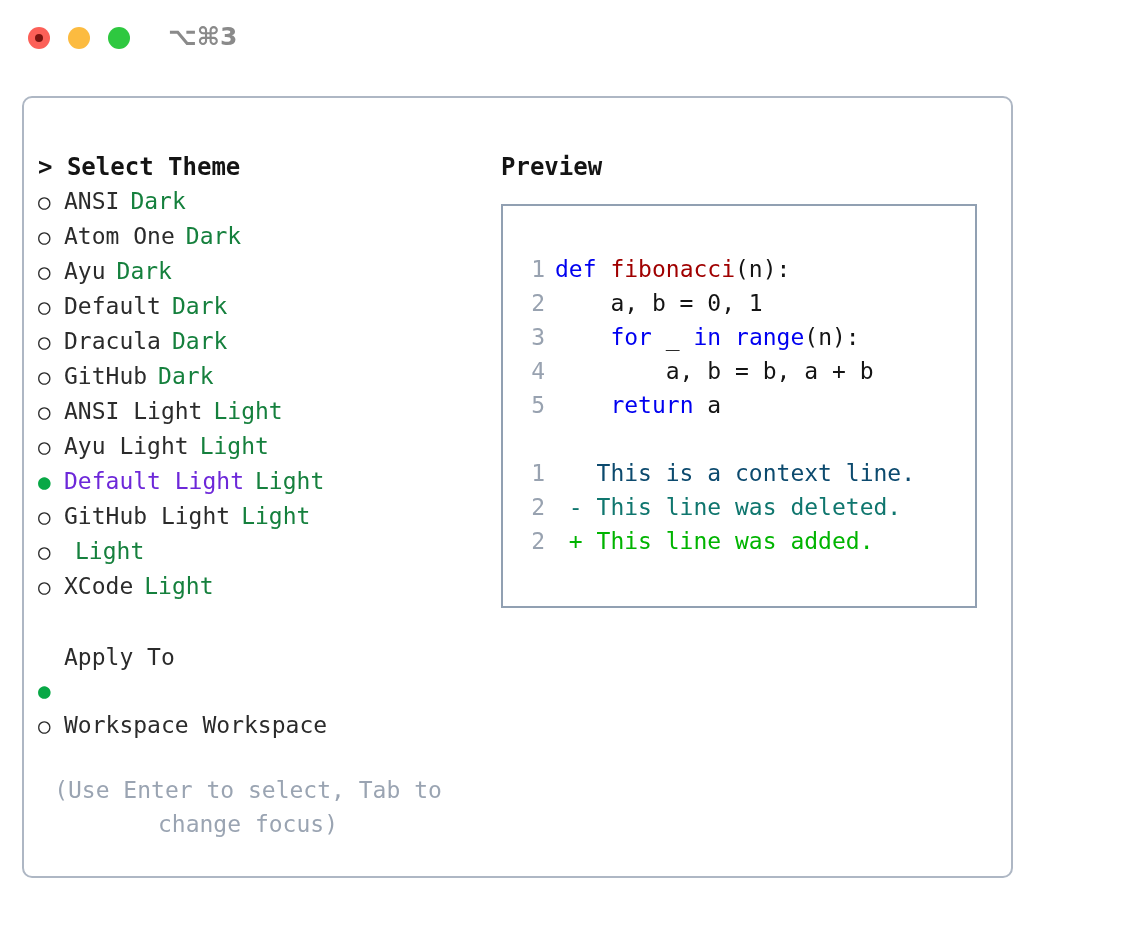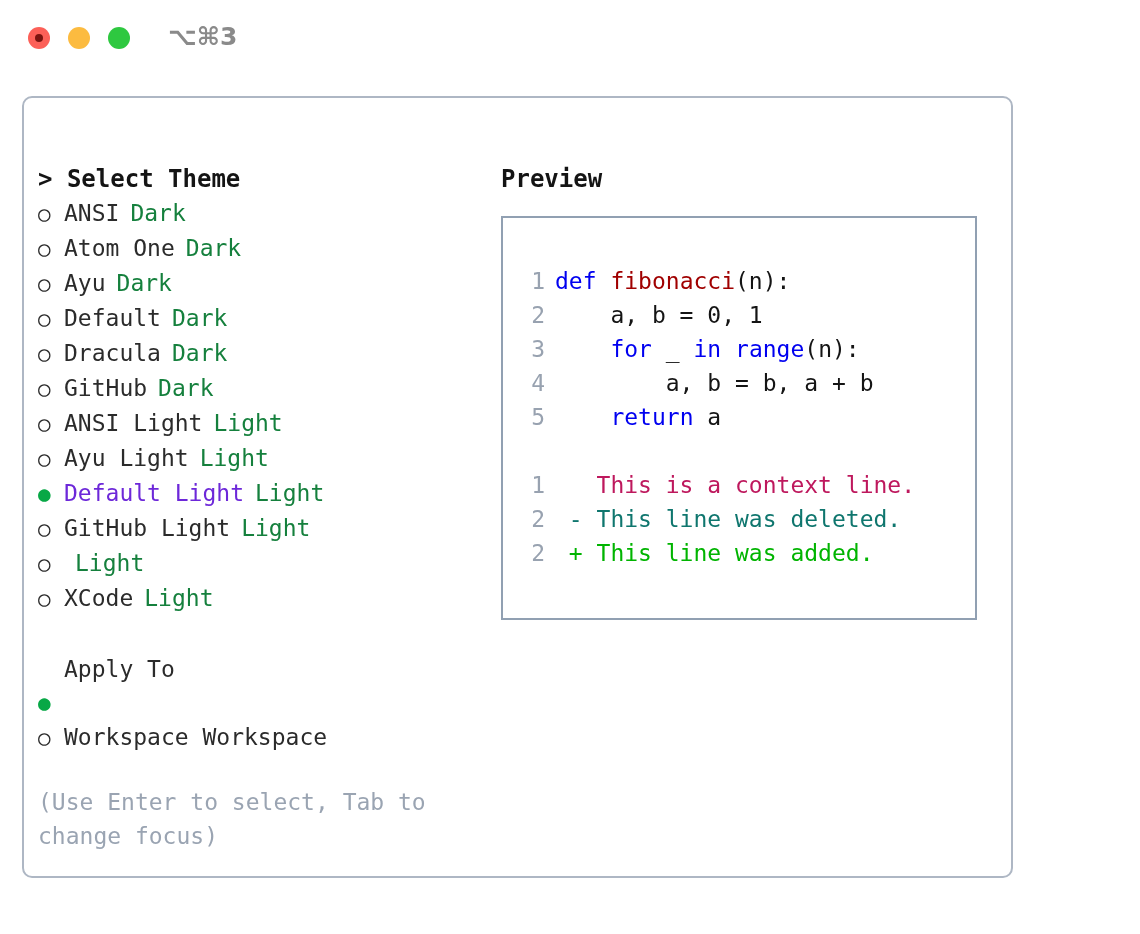--- a/index.html
+++ b/index.html
@@ -76,21 +76,21 @@
     width: 991px;
     height: 782px;
     border: 2px solid #aeb7c4;
     border-radius: 10px;
     box-sizing: border-box;
     background: #ffffff;
   }
 
   .columns {
     position: absolute;
-    left: 0; top: 16px;
+    left: 0; top: 4px;
     width: 100%;
     height: 100%;
   }
 
   
   .left-pane {
     position: absolute;
     left: 14px;
     top: 48px;
     width: 450px;
@@ -142,20 +142,21 @@
   }
 
   .hint {
     margin-top: 30px;
     font-size: 23px;
     line-height: 34px;
     color: #9aa4b2;
     width: 420px;
     white-space: normal;
     word-spacing: 0px;
+    text-align: center;
   }
 
   
   .right-pane {
     position: absolute;
     left: 477px;
     top: 48px;
     width: 500px;
   }
 
@@ -182,21 +183,21 @@
     display: inline-block;
     width: 28px;
     flex: 0 0 28px;
     text-align: right;
     color: #98a2b0;
     margin-right: 10px;
   }
   .tok-kw   { color: #0000f0; }
   .tok-fn   { color: #a00000; }
   .tok-pl   { color: #141414; }
-  .tok-ctx  { color: #be185d; }
+  .tok-ctx  { color: #0c4a6e; }
   .tok-del  { color: #0f766e; }
   .tok-add  { color: #00b400; }
   .blank-line { height: 34px; }
 </style>
 </head>
 <body>
 
 <div class="window">
 
   <div class="titlebar">

